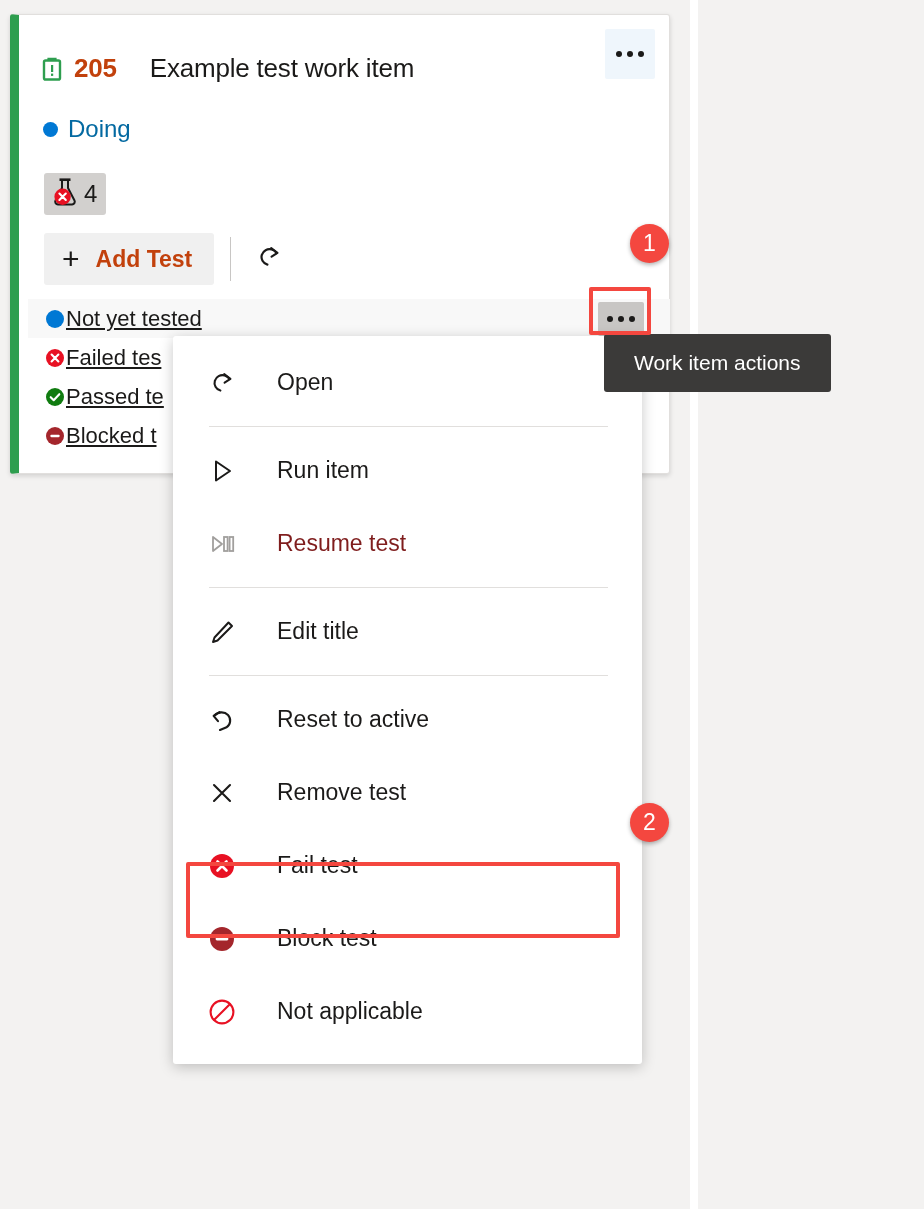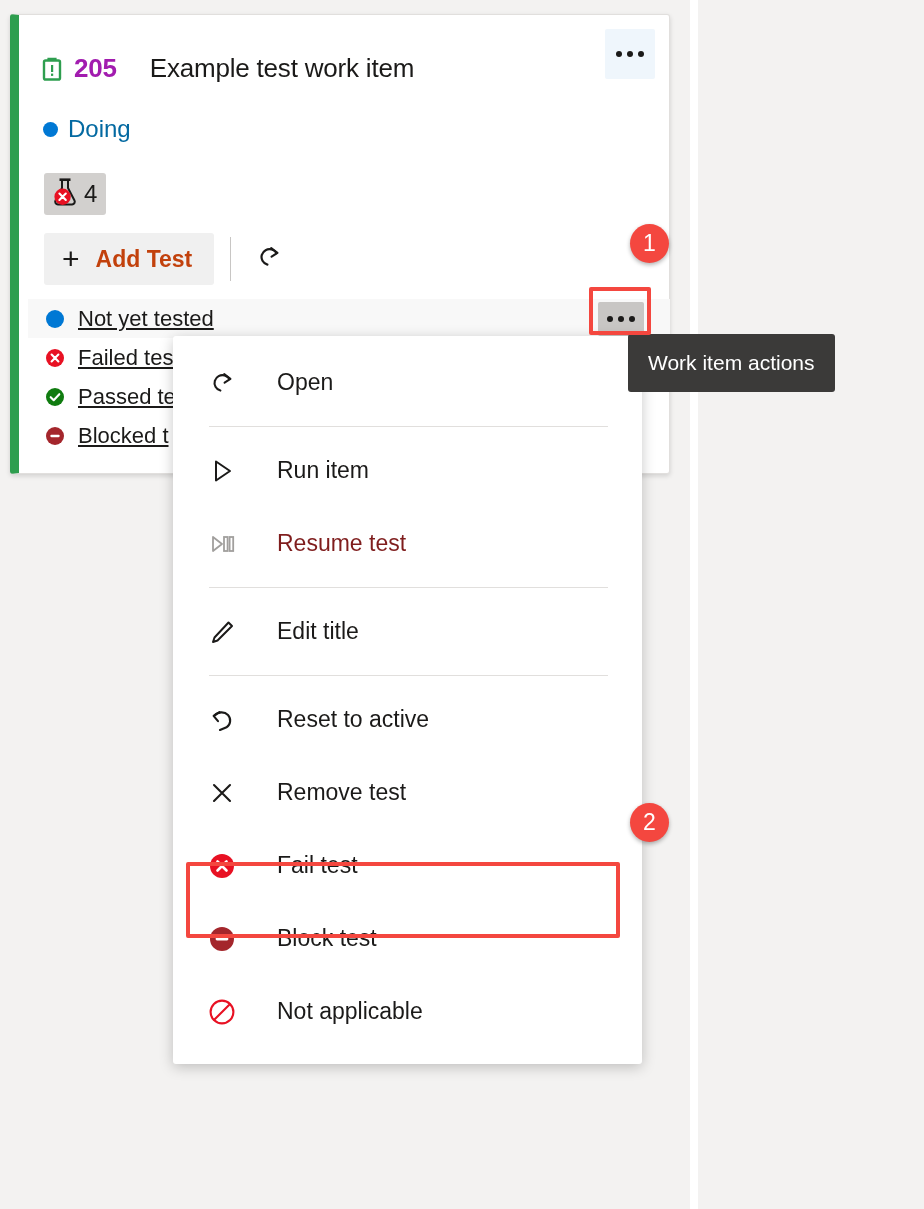--- a/index.html
+++ b/index.html
@@ -67,21 +67,21 @@
     position: absolute;
     left: 22px; top: 38px;
     display: flex;
     align-items: center;
     gap: 11px;
   }
   .wi-icon { width: 22px; height: 24px; display: block; }
   .wi-id {
     font-size: 26px;
     font-weight: bold;
-    color: #a21caf;
+    color: #c2410c;
     letter-spacing: -0.2px;
   }
   .wi-title {
     font-size: 26px;
     color: #1b1a19;
     letter-spacing: -0.2px;
     margin-left: 22px;
   }
 
   .card-state-row {
@@ -156,21 +156,21 @@
 
   
   .test-list {
     position: absolute;
     left: 9px; top: 284px;
     width: 642px;
   }
   .test-row {
     display: flex;
     align-items: center;
-    gap: 12px;
+    gap: 0;
     height: 39px;
     padding-left: 16px;
     position: relative;
   }
   .test-row.hovered { background: #f8f8f8; }
   .test-row .label {
     font-size: 22px;
     color: #1b1a19;
     text-decoration: underline;
     white-space: nowrap;
@@ -218,25 +218,25 @@
     align-items: center;
     justify-content: center;
     box-shadow: 0 2px 4px rgba(0,0,0,0.3);
   }
   .anno-badge-1 { left: 630px; top: 224px; }
   .anno-badge-2 { left: 630px; top: 803px; }
 
   
   .tooltip {
     position: absolute;
-    left: 628px; top: 334px;
+    left: 604px; top: 334px;
     background: #3b3a39;
     color: #ffffff;
     font-size: 21px;
-    padding: 17px 20px;
+    padding: 17px 30px;
     border-radius: 3px;
     white-space: nowrap;
   }
 
   
   .context-menu {
     position: absolute;
     left: 173px; top: 336px;
     width: 469px;
     background: #ffffff;

